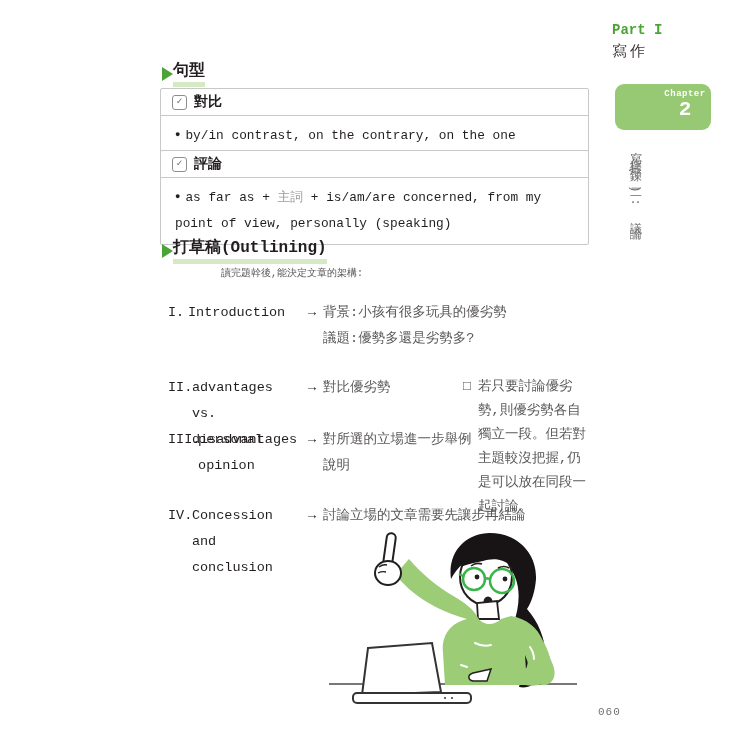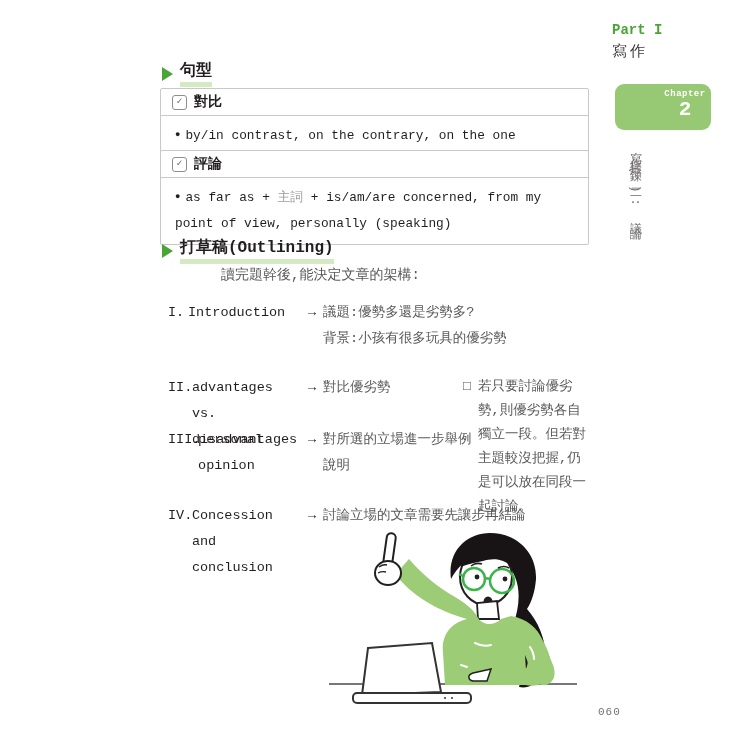--- a/index.html
+++ b/index.html
@@ -16,34 +16,34 @@
     position:absolute;left:615px;top:84px;width:52px;height:46px;
     background:#97c873;border-radius:9px;color:#fff;text-align:center;padding-left:44px;
   }
   .chapter-word{font-size:9px;font-weight:bold;margin-top:5px;letter-spacing:.5px;}
   .chapter-num{font-size:21px;font-weight:bold;line-height:22px;}
   .chapter-side{
     position:absolute;left:626px;top:142px;height:230px;
     writing-mode:vertical-rl;font-size:12px;color:#6e6b6b;letter-spacing:6px;
   }
   
-  .h1{position:absolute;left:162px;display:flex;align-items:center;gap:7px;}
+  .h1{position:absolute;left:162px;display:flex;align-items:center;}
   .tri{width:0;height:0;border-left:11px solid #4ba536;border-top:7px solid transparent;border-bottom:7px solid transparent;}
   .h1text{font-size:16px;font-weight:bold;border-bottom:5px solid #d5eac3;padding-bottom:1px;}
   
   .pbox{position:absolute;left:160px;width:427px;border:1px solid #c8c8c8;border-radius:2px;background:#fff;}
   .pbox-head{display:flex;align-items:center;gap:7px;padding:4px 11px;border-bottom:1px solid #c8c8c8;}
   .checkbox{width:13px;height:13px;border:1.5px solid #8e8e8e;border-radius:3px;display:inline-flex;align-items:center;justify-content:center;}
   .check{font-size:10px;color:#6f6f6f;line-height:1;}
   .pbox-title{font-size:14px;font-weight:bold;}
   .pbox-body{padding:6px 12px 7px 14px;font-size:12.8px;line-height:26px;}
   .bullet{font-size:9px;vertical-align:2px;margin-right:5px;}
   .gray-term{color:#9b9b9b;}
   
-  .intro{position:absolute;left:197px;top:266px;font-size:14px;color:#5a5757;padding-left:24px;}
+  .intro{position:absolute;left:197px;top:266px;font-size:10px;color:#5a5757;padding-left:24px;}
   .outline{position:absolute;left:168px;top:300px;width:430px;height:250px;}
   .orow{position:absolute;left:0;width:430px;}
   .ocol-label{position:absolute;left:0;top:0;width:132px;display:flex;font-size:13.5px;line-height:26px;}
   .onum{min-width:20px;}
   .olabel{width:110px;}
   .ocol-points{position:absolute;left:140px;top:0;display:flex;font-size:13.5px;line-height:26px;}
   .oarrow{font-weight:bold;color:#231f20;margin-right:7px;}
   .oplines{width:215px;color:#5a5757;}
   .oplines.narrow{width:150px;}
   .onote{position:absolute;left:295px;top:75px;display:flex;font-size:13.5px;line-height:24px;color:#5a5757;}
@@ -107,22 +107,22 @@
   <div class="outline">
 
     <div class="orow" style="top:0;">
       <div class="ocol-label">
         <span class="onum">I.</span>
         <span class="olabel">Introduction</span>
       </div>
       <div class="ocol-points">
         <span class="oarrow">→</span>
         <div class="oplines">
+          <div>背景:小孩有很多玩具的優劣勢</div>
           <div>議題:優勢多還是劣勢多?</div>
-          <div>背景:小孩有很多玩具的優劣勢</div>
         </div>
       </div>
     </div>
 
     <div class="orow" style="top:75px;">
       <div class="ocol-label">
         <span class="onum">II.</span>
         <span class="olabel">advantages vs. disadvantages</span>
       </div>
       <div class="ocol-points">

